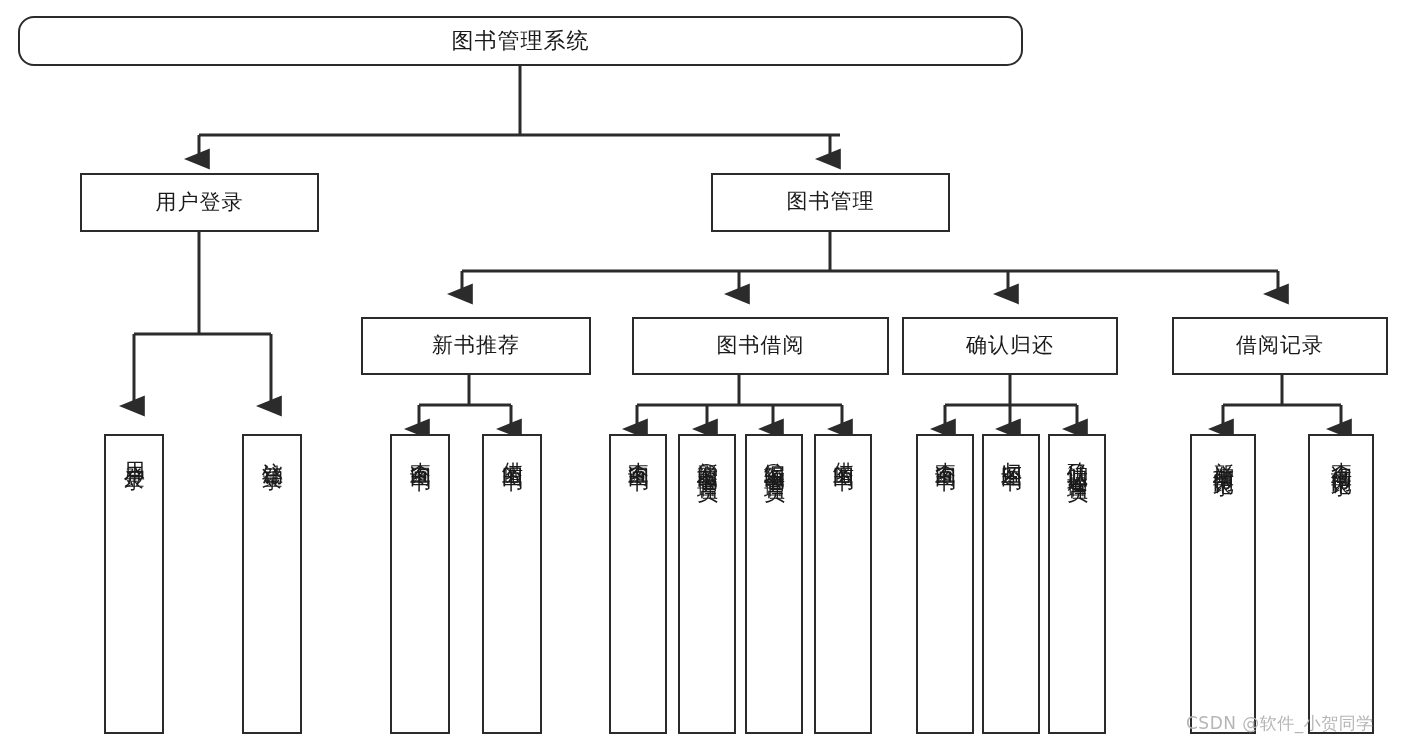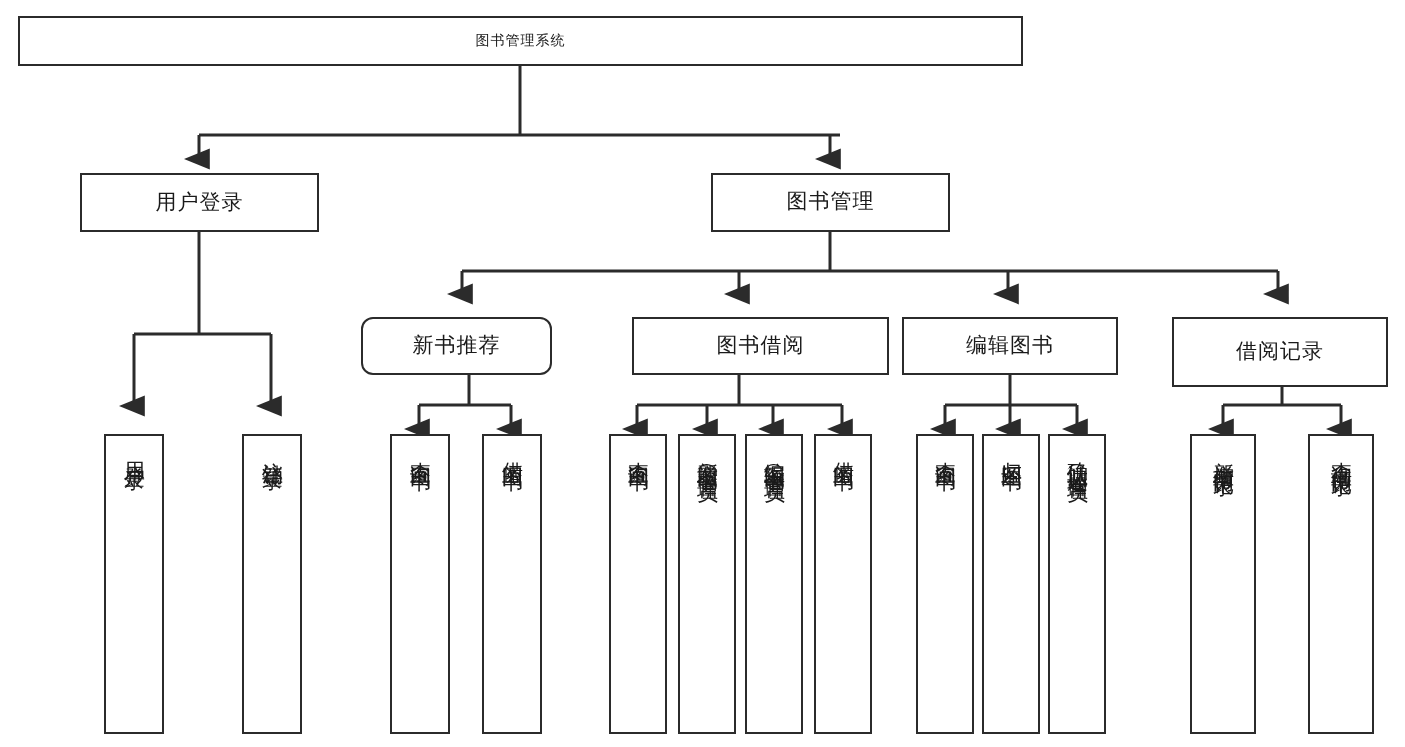--- a/index.html
+++ b/index.html
@@ -34,22 +34,23 @@
     align-items: center;
     justify-content: center;
     color: #1a1a1a;
   }
   .node-h {
     font-size: 21px;
     letter-spacing: 1px;
     line-height: 1.1;
   }
   .node-root {
-    font-size: 14px;
+    font-size: 22px;
     letter-spacing: 1px;
+    border-radius: 16px;
   }
   .node-v {
     align-items: flex-start;
     justify-content: center;
     padding-top: 9px;
   }
   .node-v .vtext {
     writing-mode: vertical-rl;
     text-orientation: upright;
     font-size: 21px;
@@ -127,30 +128,30 @@
     <span>图书管理系统</span>
   </div>
 
   <div class="node node-h" style="left:80px; top:173px; width:239px; height:59px;">
     <span>用户登录</span>
   </div>
   <div class="node node-h" style="left:711px; top:173px; width:239px; height:59px;font-family:Liberation Mono, monospace;">
     <span>图书管理</span>
   </div>
 
-  <div class="node node-h" style="left:361px; top:317px; width:191px; height:58px;border-radius:12px;">
+  <div class="node node-h" style="left:361px; top:317px; width:230px; height:58px;">
     <span>新书推荐</span>
   </div>
   <div class="node node-h" style="left:632px; top:317px; width:257px; height:58px;">
     <span>图书借阅</span>
   </div>
   <div class="node node-h" style="left:902px; top:317px; width:216px; height:58px;">
-    <span>编辑图书</span>
+    <span>确认归还</span>
   </div>
-  <div class="node node-h" style="left:1172px; top:317px; width:216px; height:70px;">
+  <div class="node node-h" style="left:1172px; top:317px; width:216px; height:58px;">
     <span>借阅记录</span>
   </div>
 
   <div class="node node-v" style="left:104px; top:434px; width:60px; height:300px;">
     <span class="vtext">用户登录</span>
   </div>
   <div class="node node-v" style="left:242px; top:434px; width:60px; height:300px;">
     <span class="vtext">注销登录</span>
   </div>
 
@@ -184,14 +185,15 @@
     <span class="vtext">确认归还（管理员）</span>
   </div>
 
   <div class="node node-v" style="left:1190px; top:434px; width:66px; height:300px;">
     <span class="vtext">新增借阅记录</span>
   </div>
   <div class="node node-v" style="left:1308px; top:434px; width:66px; height:300px;">
     <span class="vtext">查询借阅记录</span>
   </div>
 
+  <div class="watermark">CSDN @软件_小贺同学</div>
 
 </div>
 
 </body></html>

